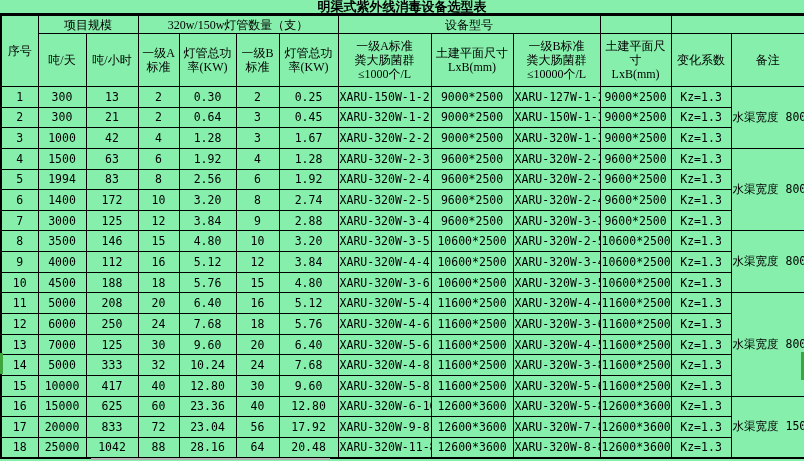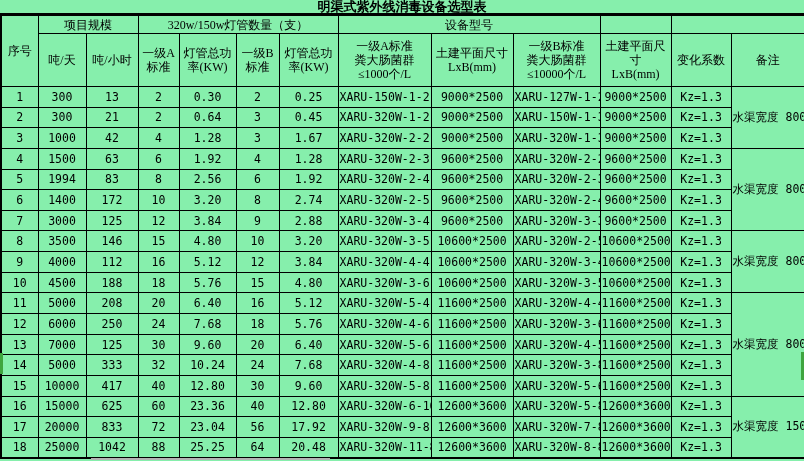--- a/index.html
+++ b/index.html
@@ -376,21 +376,21 @@
           <td>12600*3600</td>
           <td class="model">XARU-320W-7-8</td>
           <td>12600*3600</td>
           <td>Kz=1.3</td>
         </tr>
         <tr class="data-row">
           <td>18</td>
           <td>25000</td>
           <td>1042</td>
           <td>88</td>
-          <td>25.25</td>
+          <td>28.16</td>
           <td>64</td>
           <td>20.48</td>
           <td class="model">XARU-320W-11-8</td>
           <td>12600*3600</td>
           <td class="model">XARU-320W-8-8</td>
           <td>12600*3600</td>
           <td>Kz=1.3</td>
         </tr>
       </tbody>
   </table>

